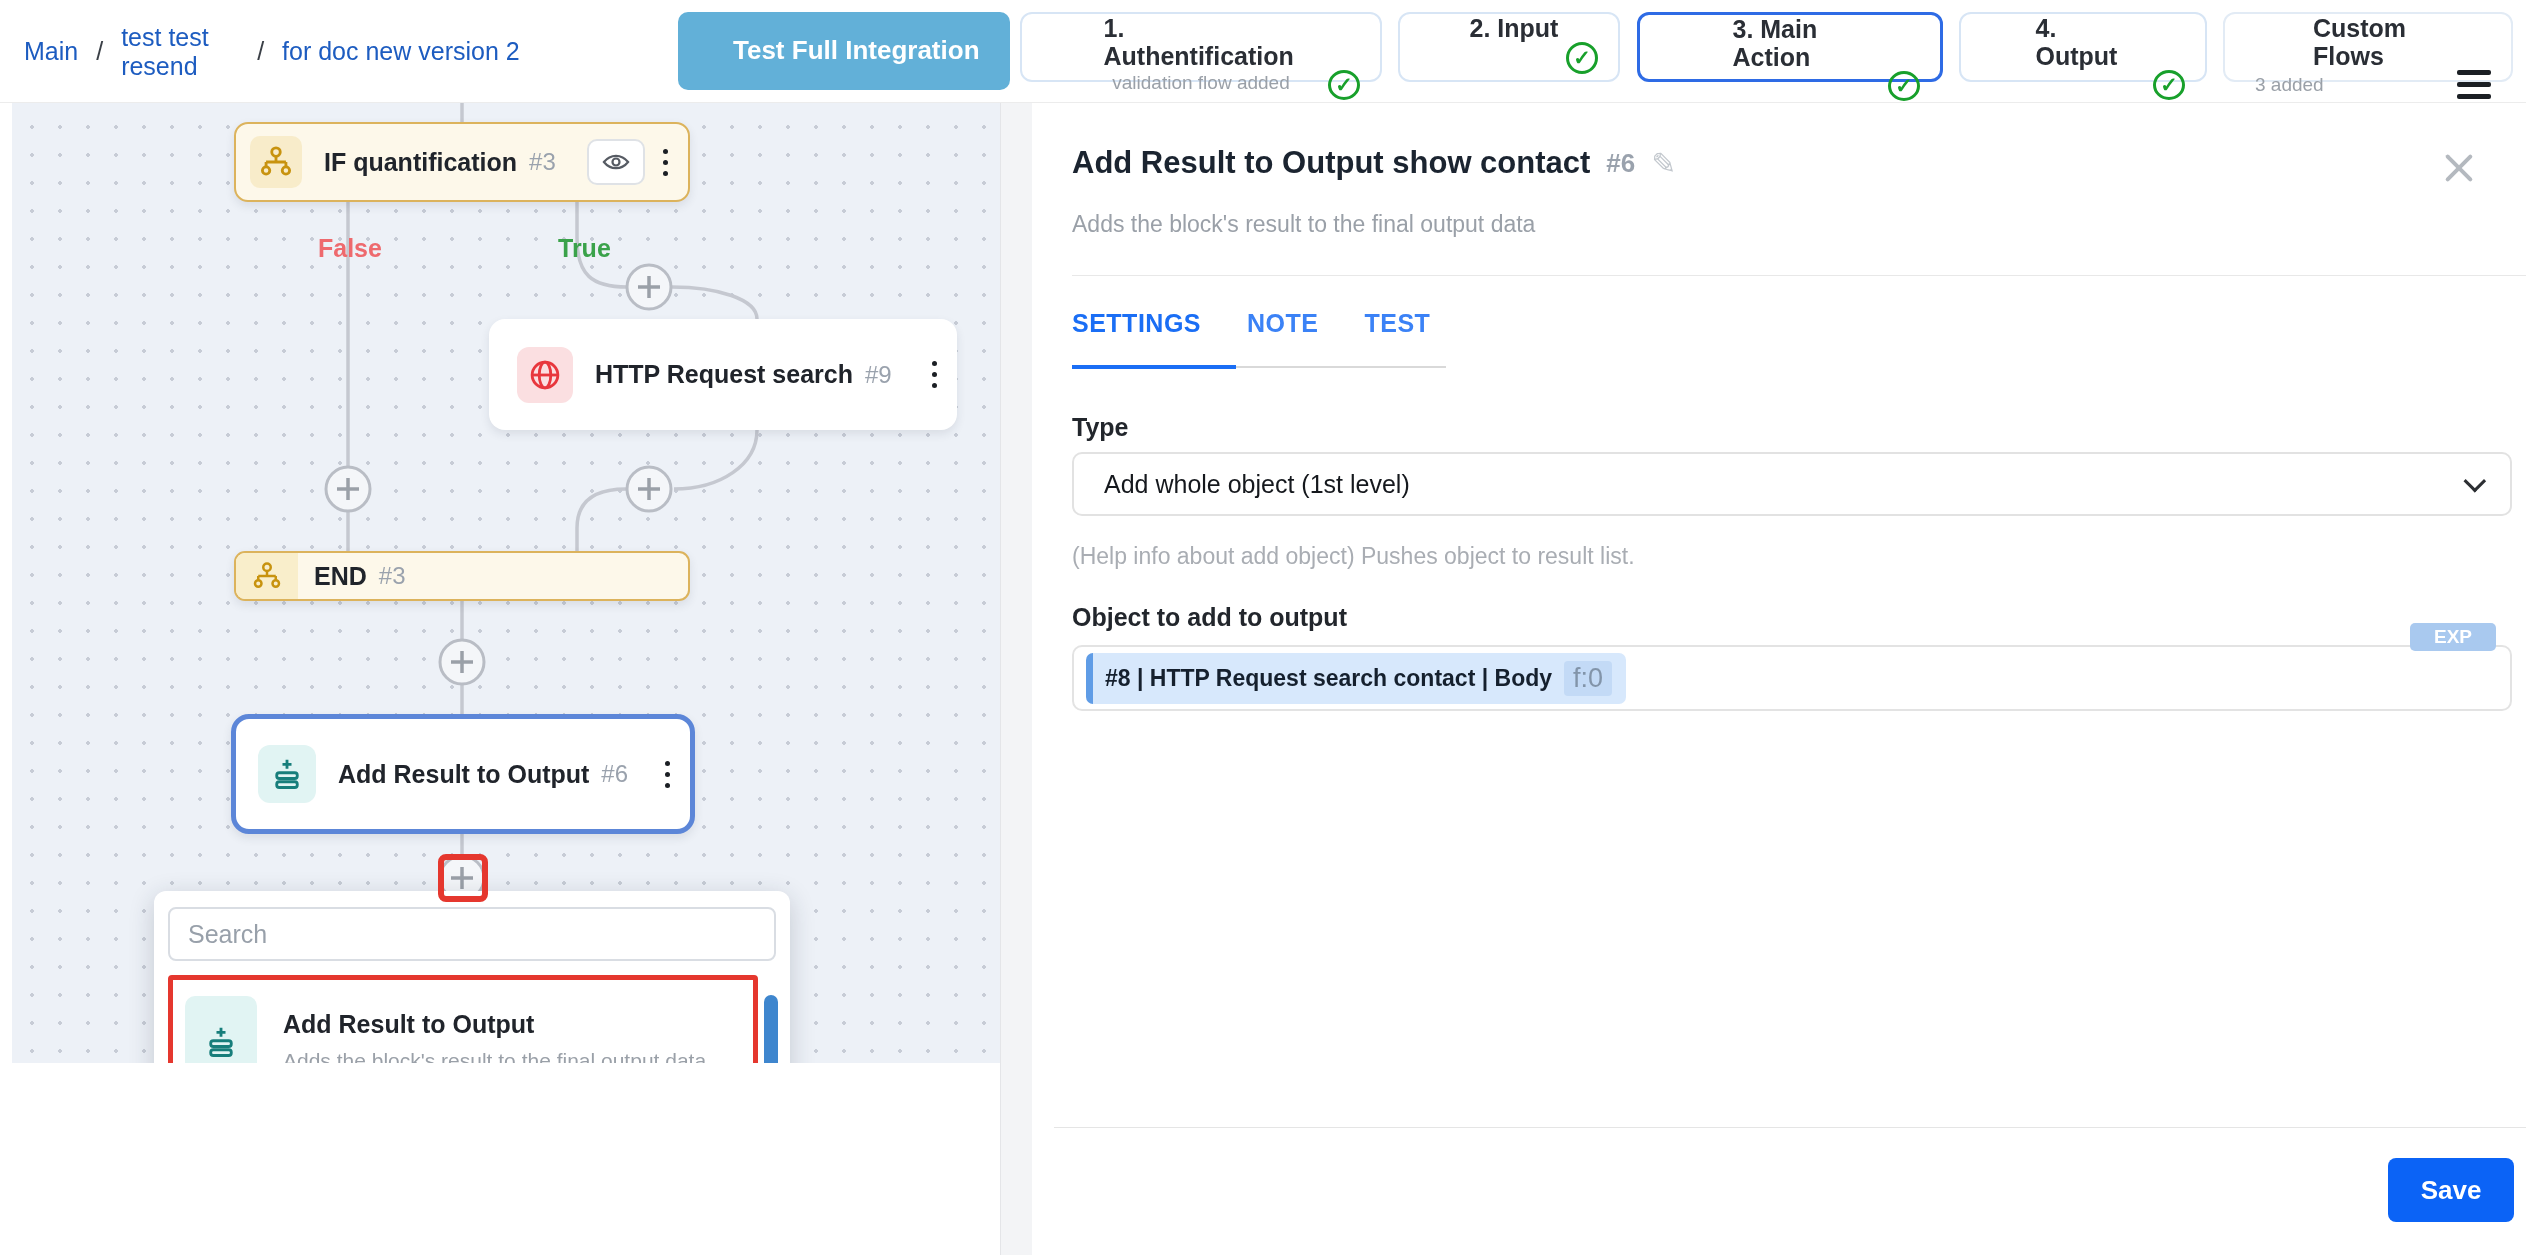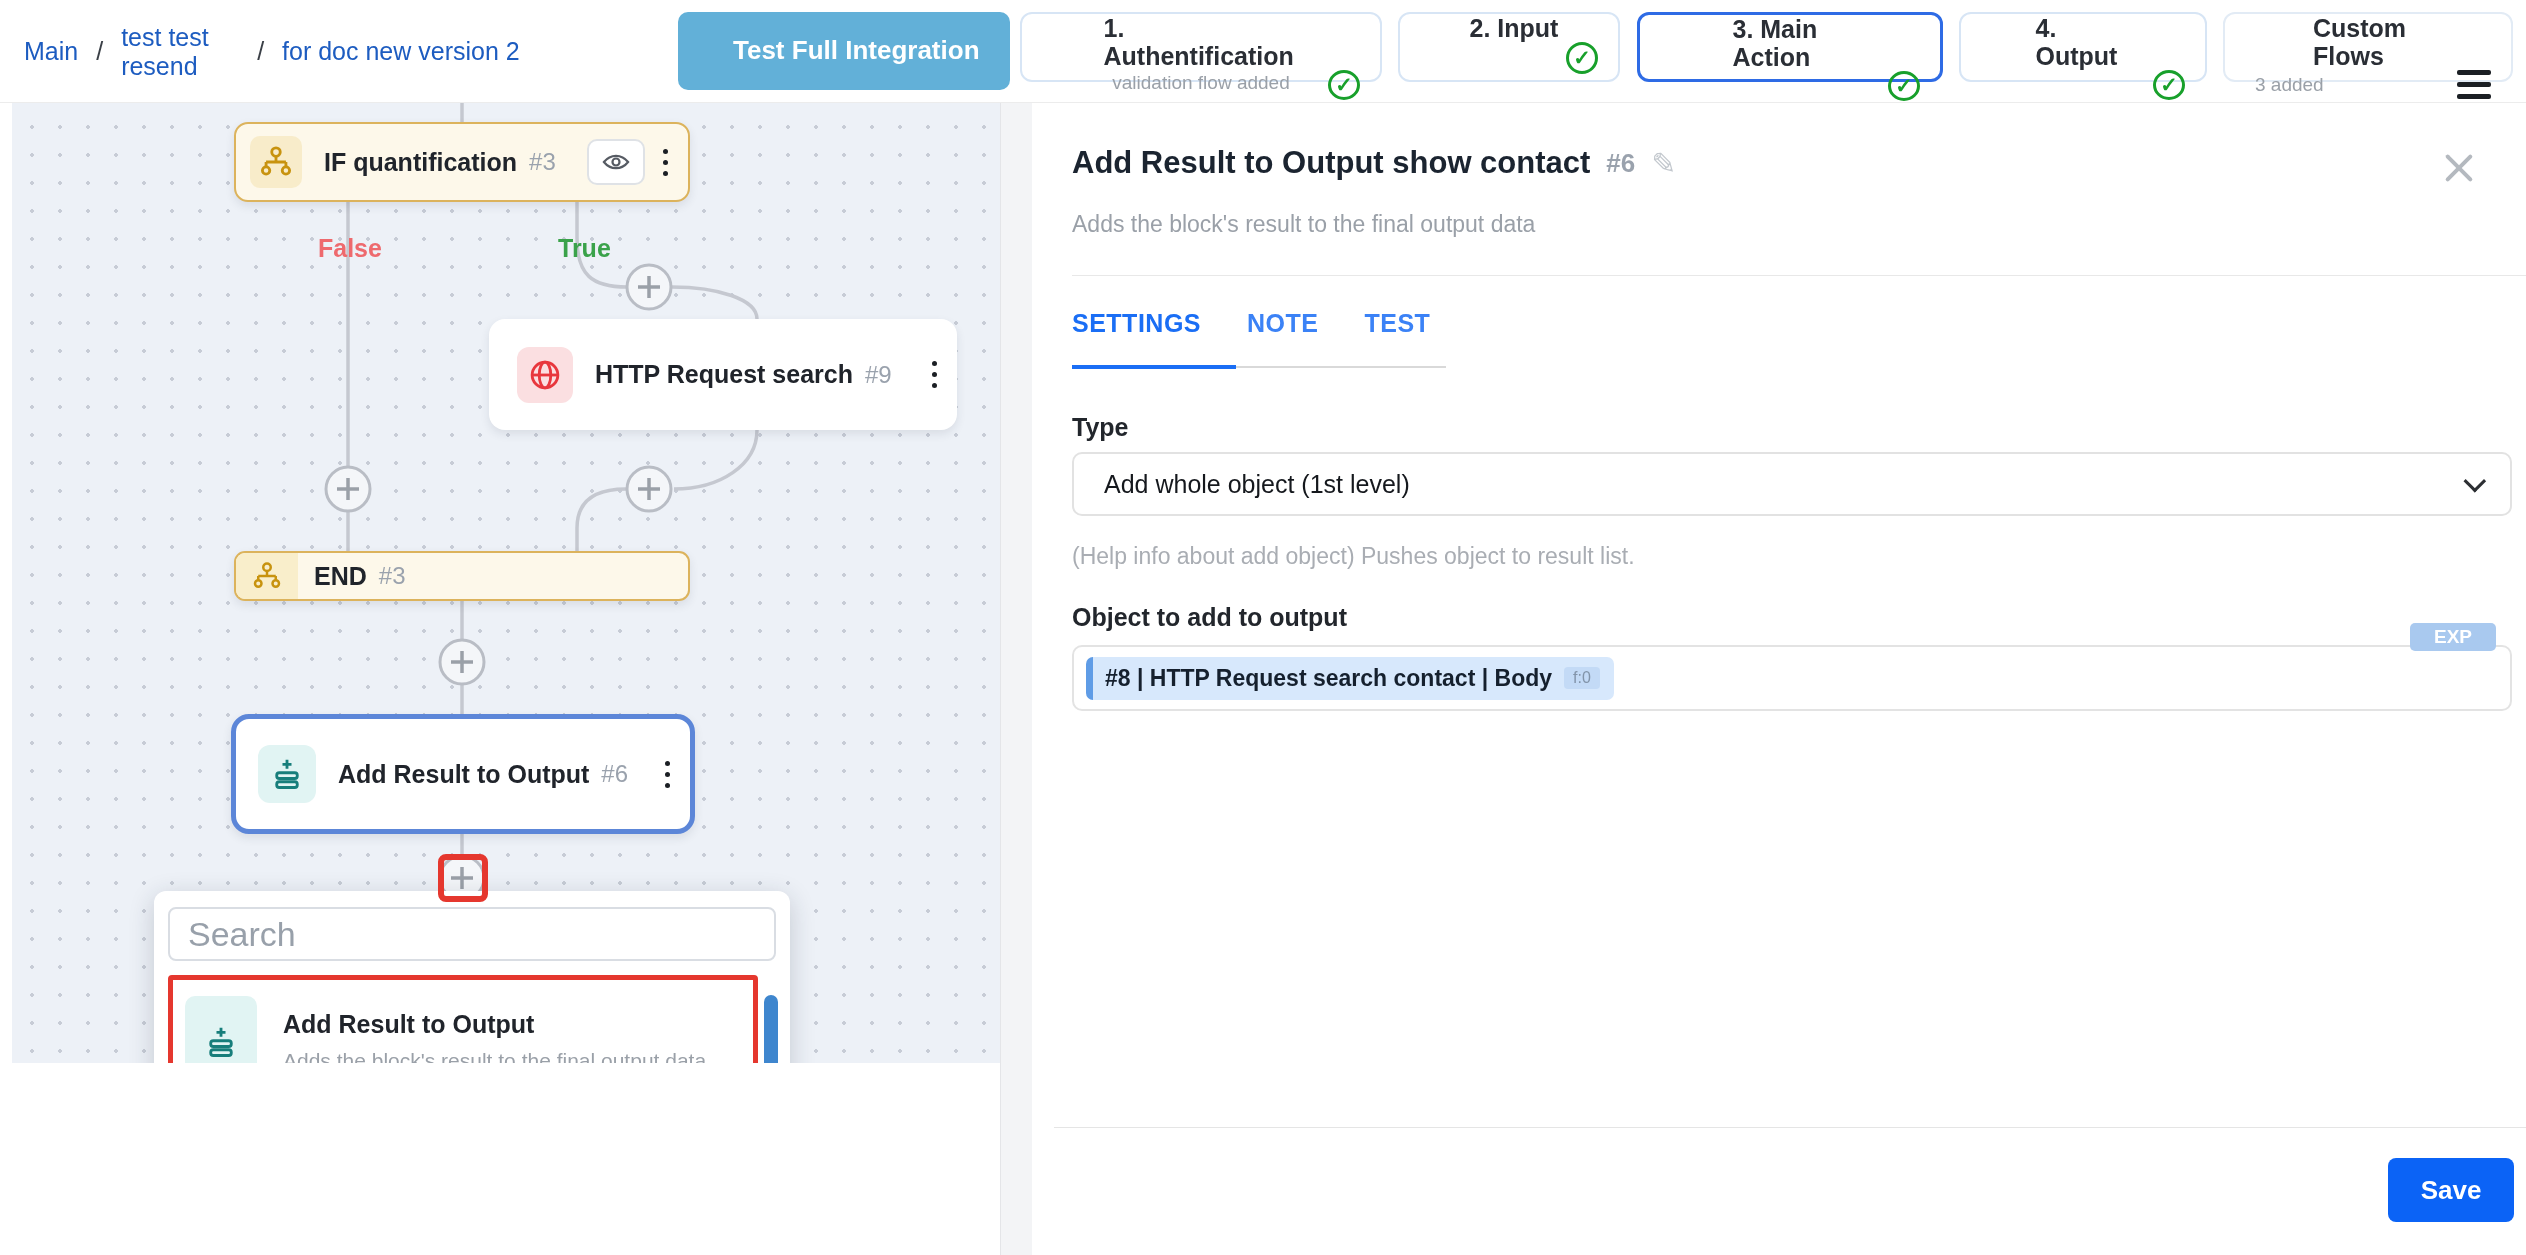--- a/index.html
+++ b/index.html
@@ -82,21 +82,21 @@
   .node-add .icon-box { width:58px; height:58px; background:#e1f4f3; border-radius:12px; margin-left:22px; }
 
   .red-plus-box { position:absolute; left:426px; top:751px; width:50px; height:48px;
                   border:6px solid #e5372e; border-radius:8px; z-index:30; }
 
   
   .picker { position:absolute; left:142px; top:788px; width:636px; height:380px; background:#fff;
             border-radius:12px; box-shadow:0 6px 26px rgba(30,40,60,.20); z-index:20;
             padding:16px 14px 0 14px; }
   .picker-search { width:100%; height:54px; border:2px solid #d9dde3; border-radius:8px;
-                   font-size:34px; color:#0c4a6e; padding:0 18px; font-family:inherit; outline:none; }
+                   font-size:25px; color:#0c4a6e; padding:0 18px; font-family:inherit; outline:none; }
   .picker-search::placeholder { color:#98a0aa; }
   .picker-item { display:flex; align-items:center; gap:26px; padding:16px 12px; }
   .picker-item.highlighted { border:5px solid #e5372e; border-radius:4px; margin-top:14px;
                              margin-right:18px; }
   .pick-icon { min-width:72px; width:72px; height:92px; border-radius:10px; display:flex;
                align-items:center; justify-content:center; }
   .pick-icon.teal { background:#e1f4f3; }
   .pick-icon.pink { background:#fbdfe1; }
   .pick-title { font-size:25px; font-weight:bold; color:#20242b; }
   .pick-desc { font-size:21px; color:#9aa0a8; margin-top:9px; line-height:1.25; max-width:430px; }
@@ -141,21 +141,21 @@
   .p-type-help { position:absolute; left:40px; top:440px; font-size:23px; color:#a9adb3; }
   .p-object-label { top:500px; }
   .p-field { position:absolute; left:40px; top:542px; width:1440px; height:66px; background:#fff;
              border:2px solid #e3e3e3; border-radius:10px; display:flex; align-items:center;
              padding:0 12px; }
   .exp-badge { position:absolute; right:14px; top:-24px; background:#a9c9ef; color:#fff;
                font-weight:bold; font-size:19px; padding:3px 24px; border-radius:5px; cursor:pointer; }
   .token { display:flex; align-items:center; gap:12px; background:#d7e8fc; border-left:7px solid #5f9ce6;
            border-radius:7px; padding:8px 14px 8px 12px; cursor:pointer; }
   .token-text { font-size:23px; font-weight:bold; color:#15202e; }
-  .token-fn { background:#c3daf6; color:#8294a9; font-size:16px; padding:2px 9px; border-radius:4px; }
+  .token-fn { background:#c3daf6; color:#8294a9; font-size:27px; padding:2px 9px; border-radius:4px; }
   .p-divider2 { position:absolute; left:22px; right:0; top:1024px; height:1px; background:#e5e5e5; }
   .save-btn { position:absolute; right:12px; top:1055px; width:126px; height:64px; background:#0b63f6;
               color:#fff; border:none; border-radius:8px; font-weight:bold; font-size:26px;
               font-family:inherit; cursor:pointer; }
 </style>
 </head>
 <body>
 
 <div class="screen">
 

